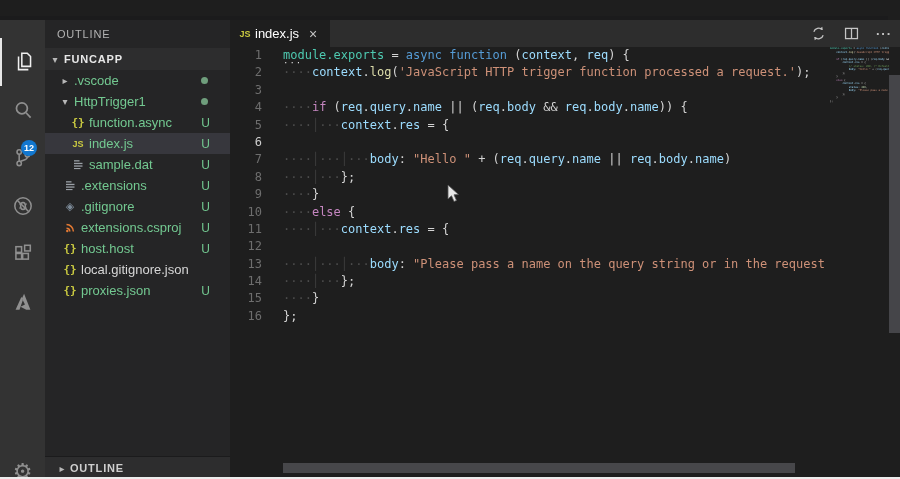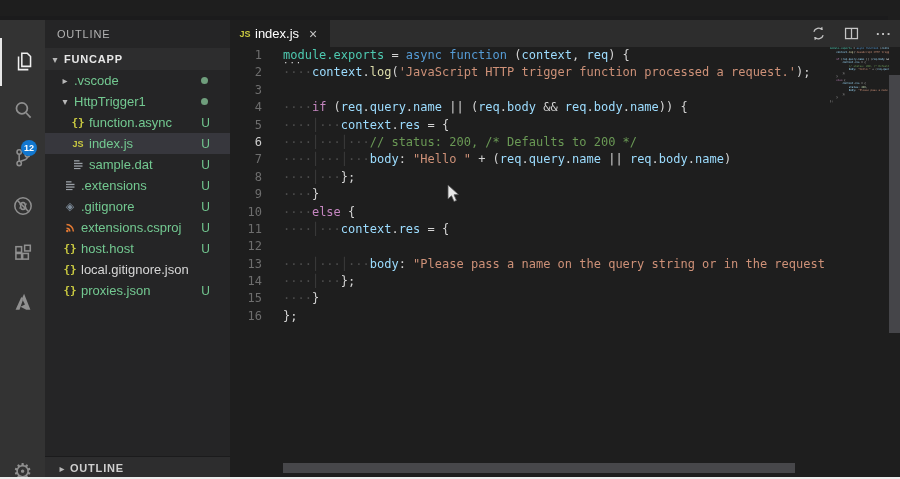--- a/index.html
+++ b/index.html
@@ -267,21 +267,21 @@
       <span id="more-actions">···</span>
     </div>
   </div>
 
   <div id="code-area">
       <div class="code-line"><span class="ln">1</span><span class="ct"><span style="color:#4ec9b0">module.exports</span><span style="color:#d4d4d4"> = </span><span style="color:#569cd6">async</span><span style="color:#d4d4d4"> </span><span style="color:#569cd6">function</span><span style="color:#d4d4d4"> (</span><span style="color:#9cdcfe">context</span><span style="color:#d4d4d4">, </span><span style="color:#9cdcfe">req</span><span style="color:#d4d4d4">) {</span></span></div>
       <div class="code-line"><span class="ln">2</span><span class="ct"><span class="ws">····</span><span style="color:#9cdcfe">context</span><span style="color:#d4d4d4">.</span><span style="color:#dcdcaa">log</span><span style="color:#d4d4d4">(</span><span style="color:#ce9178">'JavaScript HTTP trigger function processed a request.'</span><span style="color:#d4d4d4">);</span></span></div>
       <div class="code-line"><span class="ln">3</span><span class="ct"></span></div>
       <div class="code-line"><span class="ln">4</span><span class="ct"><span class="ws">····</span><span style="color:#c586c0">if</span><span style="color:#d4d4d4"> (</span><span style="color:#9cdcfe">req</span><span style="color:#d4d4d4">.</span><span style="color:#9cdcfe">query</span><span style="color:#d4d4d4">.</span><span style="color:#9cdcfe">name</span><span style="color:#d4d4d4"> || (</span><span style="color:#9cdcfe">req</span><span style="color:#d4d4d4">.</span><span style="color:#9cdcfe">body</span><span style="color:#d4d4d4"> &amp;&amp; </span><span style="color:#9cdcfe">req</span><span style="color:#d4d4d4">.</span><span style="color:#9cdcfe">body</span><span style="color:#d4d4d4">.</span><span style="color:#9cdcfe">name</span><span style="color:#d4d4d4">)) {</span></span></div>
       <div class="code-line"><span class="ln">5</span><span class="ct"><span class="ws">····</span><span class="ig">│</span><span class="ws">···</span><span style="color:#9cdcfe">context</span><span style="color:#d4d4d4">.</span><span style="color:#9cdcfe">res</span><span style="color:#d4d4d4"> = {</span></span></div>
-      <div class="code-line"><span class="ln cur">6</span><span class="ct"><span class="ws">····</span><span class="ig">│</span><span class="ws">···</span><span class="ig">│</span><span class="ws">···</span><span style="color:#6a9955">// status: 200, /* Defaults to 200 */</span></span></div>
+      <div class="code-line"><span class="ln cur">6</span></div>
       <div class="code-line"><span class="ln">7</span><span class="ct"><span class="ws">····</span><span class="ig">│</span><span class="ws">···</span><span class="ig">│</span><span class="ws">···</span><span style="color:#9cdcfe">body</span><span style="color:#d4d4d4">: </span><span style="color:#ce9178">"Hello "</span><span style="color:#d4d4d4"> + (</span><span style="color:#9cdcfe">req</span><span style="color:#d4d4d4">.</span><span style="color:#9cdcfe">query</span><span style="color:#d4d4d4">.</span><span style="color:#9cdcfe">name</span><span style="color:#d4d4d4"> || </span><span style="color:#9cdcfe">req</span><span style="color:#d4d4d4">.</span><span style="color:#9cdcfe">body</span><span style="color:#d4d4d4">.</span><span style="color:#9cdcfe">name</span><span style="color:#d4d4d4">)</span></span></div>
       <div class="code-line"><span class="ln">8</span><span class="ct"><span class="ws">····</span><span class="ig">│</span><span class="ws">···</span><span style="color:#d4d4d4">};</span></span></div>
       <div class="code-line"><span class="ln">9</span><span class="ct"><span class="ws">····</span><span style="color:#d4d4d4">}</span></span></div>
       <div class="code-line"><span class="ln">10</span><span class="ct"><span class="ws">····</span><span style="color:#c586c0">else</span><span style="color:#d4d4d4"> {</span></span></div>
       <div class="code-line"><span class="ln">11</span><span class="ct"><span class="ws">····</span><span class="ig">│</span><span class="ws">···</span><span style="color:#9cdcfe">context</span><span style="color:#d4d4d4">.</span><span style="color:#9cdcfe">res</span><span style="color:#d4d4d4"> = {</span></span></div>
       <div class="code-line"><span class="ln">12</span></div>
       <div class="code-line"><span class="ln">13</span><span class="ct"><span class="ws">····</span><span class="ig">│</span><span class="ws">···</span><span class="ig">│</span><span class="ws">···</span><span style="color:#9cdcfe">body</span><span style="color:#d4d4d4">: </span><span style="color:#ce9178">"Please pass a name on the query string or in the request body"</span></span></div>
       <div class="code-line"><span class="ln">14</span><span class="ct"><span class="ws">····</span><span class="ig">│</span><span class="ws">···</span><span style="color:#d4d4d4">};</span></span></div>
       <div class="code-line"><span class="ln">15</span><span class="ct"><span class="ws">····</span><span style="color:#d4d4d4">}</span></span></div>
       <div class="code-line"><span class="ln">16</span><span class="ct"><span style="color:#d4d4d4">};</span></span></div>

